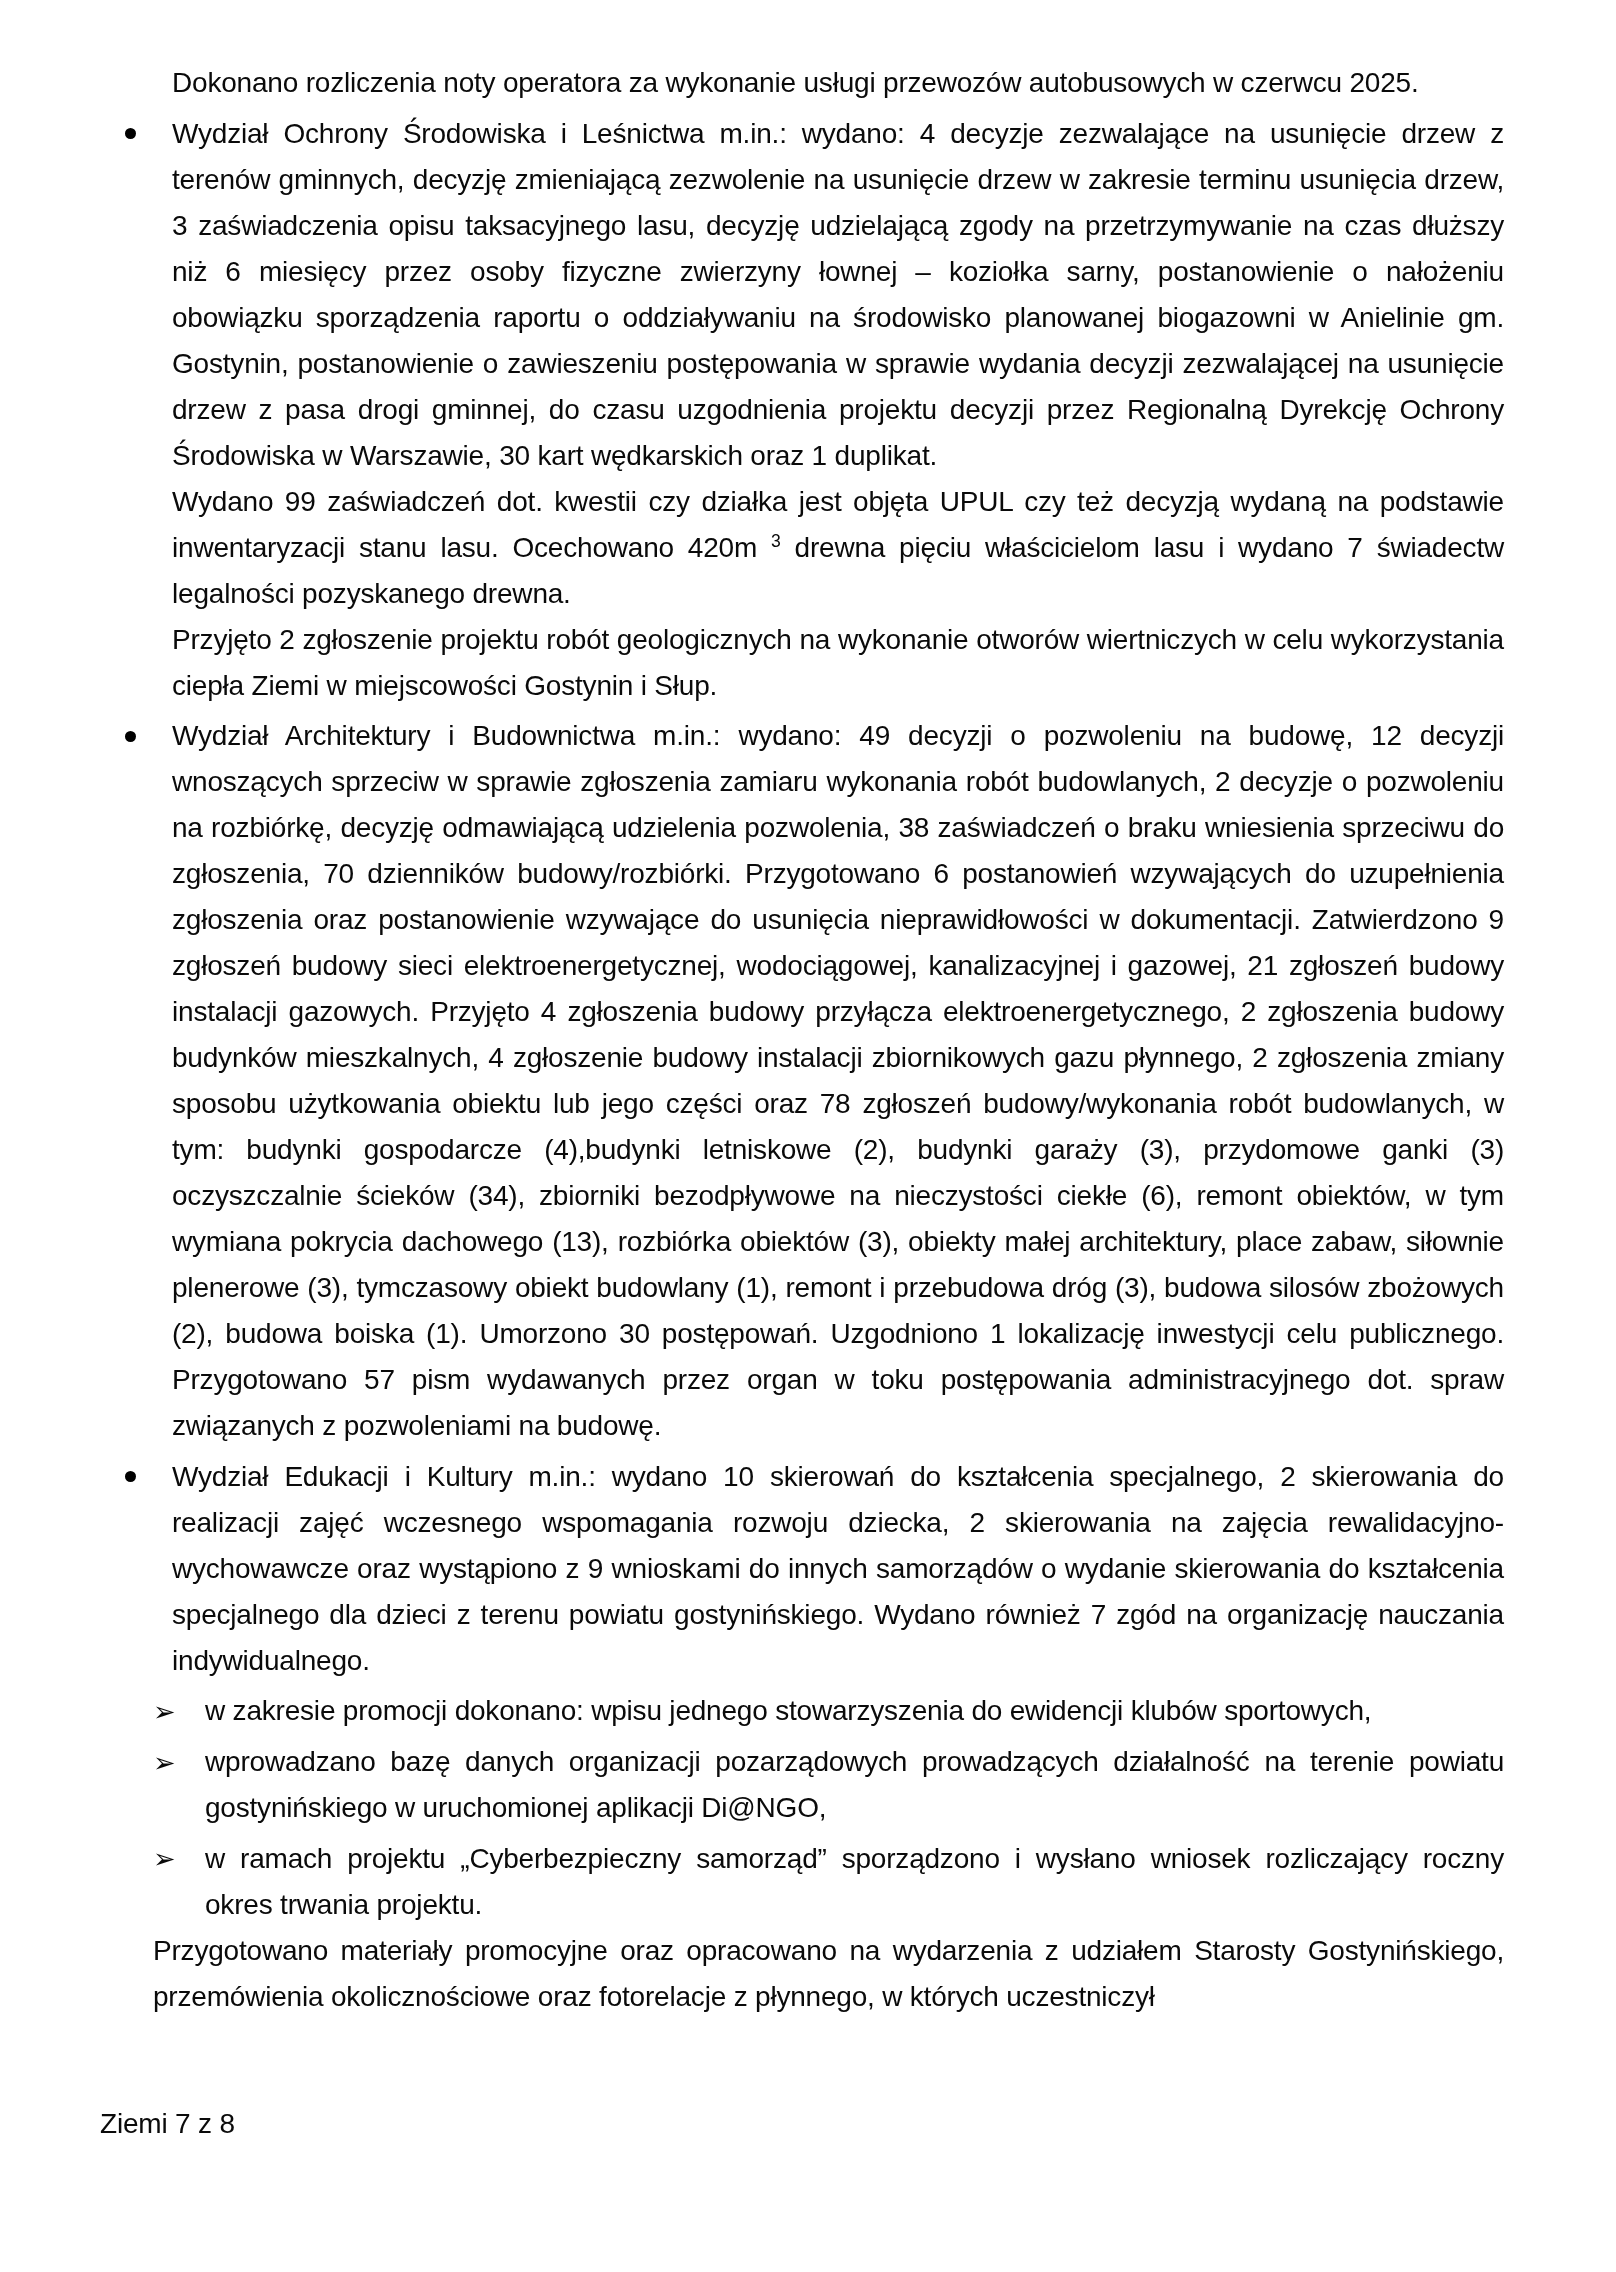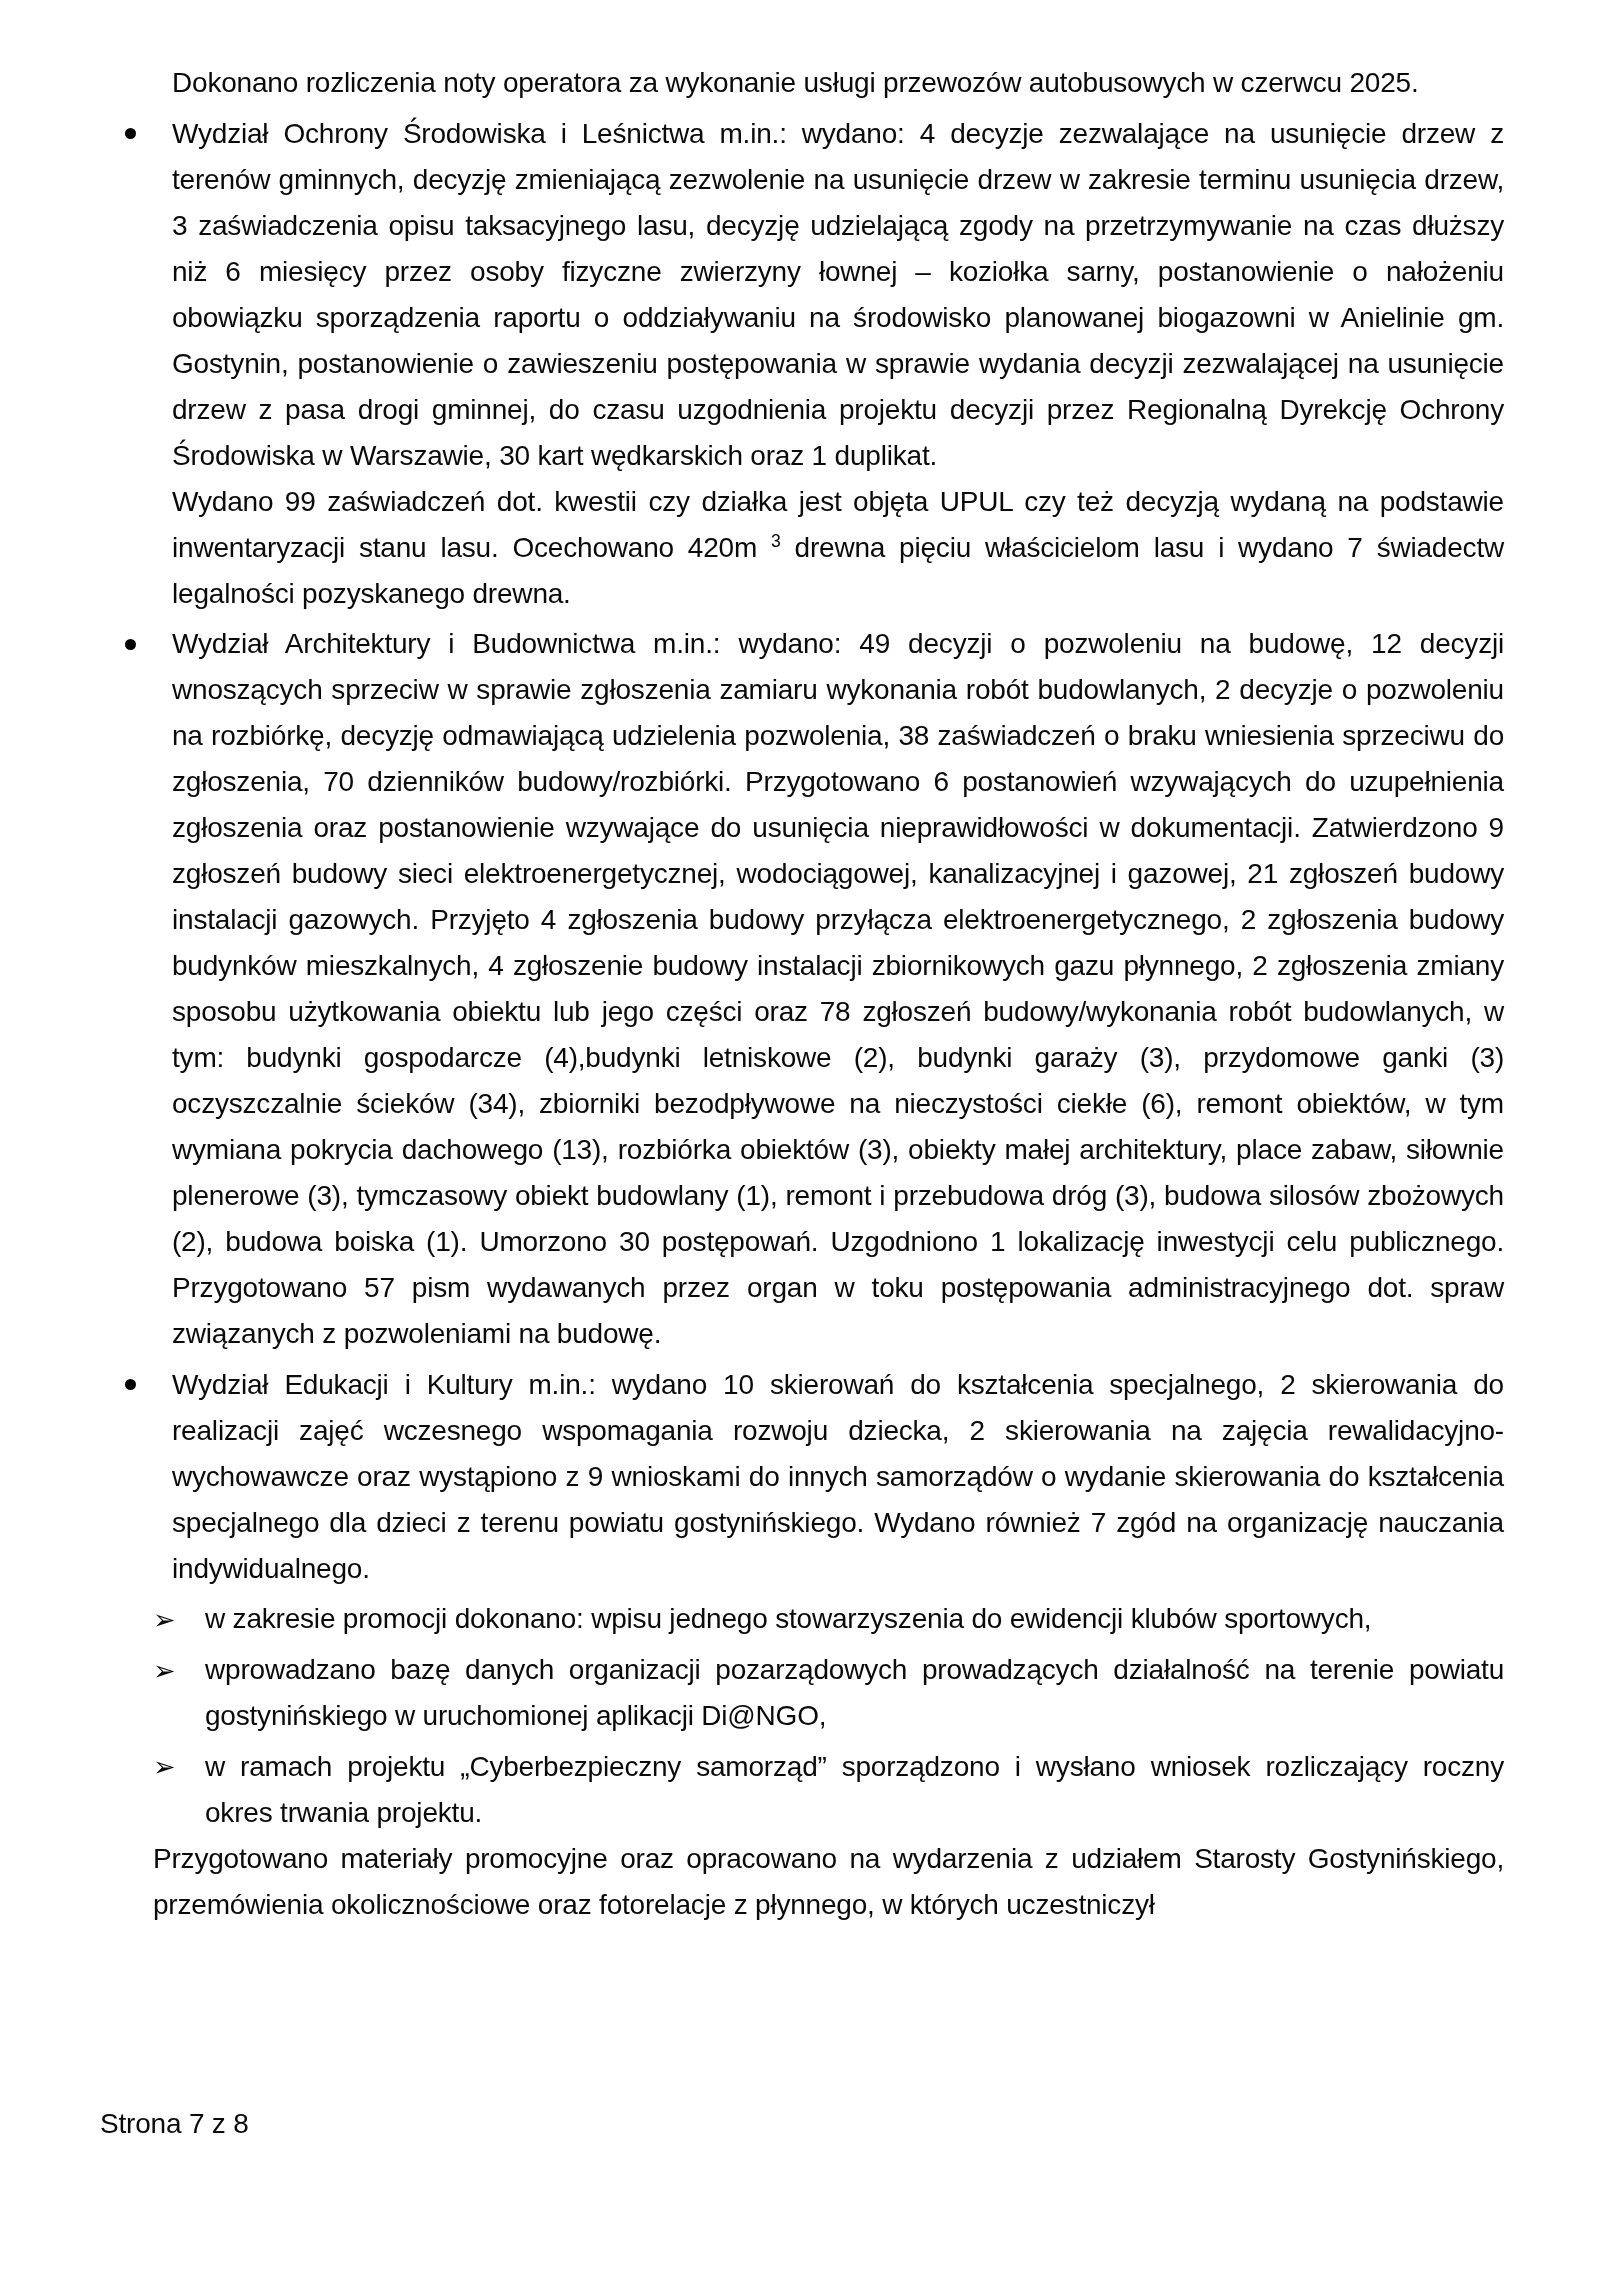--- a/index.html
+++ b/index.html
@@ -79,20 +79,23 @@
   </p>
 
   <div class="bullet-item">
     <span class="bullet-dot"></span>
     <p class="para">
       <span class="bold">Wydział Ochrony Środowiska i Leśnictwa m.in.:</span><span> wydano: 4 decyzje zezwalające na usunięcie drzew z terenów gminnych, decyzję zmieniającą zezwolenie na usunięcie drzew w zakresie terminu usunięcia drzew, 3 zaświadczenia opisu taksacyjnego lasu, decyzję udzielającą zgody na przetrzymywanie na czas dłuższy niż 6 miesięcy przez osoby fizyczne zwierzyny łownej – koziołka sarny, postanowienie o nałożeniu obowiązku sporządzenia raportu o oddziaływaniu na środowisko planowanej biogazowni w Anielinie gm. Gostynin, postanowienie o zawieszeniu postępowania w sprawie wydania decyzji zezwalającej na usunięcie drzew z pasa drogi gminnej, do czasu uzgodnienia projektu decyzji przez Regionalną Dyrekcję Ochrony Środowiska w Warszawie, 30 kart wędkarskich oraz 1 duplikat.</span>
     </p>
     <p class="para">
       <span>Wydano 99 zaświadczeń dot. kwestii czy działka jest objęta UPUL czy też decyzją wydaną na podstawie inwentaryzacji stanu lasu. Ocechowano 420m </span><span class="sup">3</span><span> drewna pięciu właścicielom lasu i wydano 7 świadectw legalności pozyskanego drewna.</span>
     </p>
+    <p class="para">
+      <span>Przyjęto 2 zgłoszenie projektu robót geologicznych na wykonanie otworów wiertniczych w celu wykorzystania ciepła Ziemi w miejscowości Gostynin i Słup.</span>
+    </p>
   </div>
 
   <div class="bullet-item">
     <span class="bullet-dot"></span>
     <p class="para">
       <span class="bold">Wydział Architektury i Budownictwa m.in.:</span><span> wydano: 49 decyzji o pozwoleniu na budowę, 12 decyzji wnoszących sprzeciw w sprawie zgłoszenia zamiaru wykonania robót budowlanych, 2 decyzje o pozwoleniu na rozbiórkę, decyzję odmawiającą udzielenia pozwolenia, 38 zaświadczeń o braku wniesienia sprzeciwu do zgłoszenia, 70 dzienników budowy/rozbiórki. Przygotowano 6 postanowień wzywających do uzupełnienia zgłoszenia oraz postanowienie wzywające do usunięcia nieprawidłowości w dokumentacji. Zatwierdzono 9 zgłoszeń budowy sieci elektroenergetycznej, wodociągowej, kanalizacyjnej i gazowej, 21 zgłoszeń budowy instalacji gazowych. Przyjęto 4 zgłoszenia budowy przyłącza elektroenergetycznego, 2 zgłoszenia budowy budynków mieszkalnych, 4 zgłoszenie budowy instalacji zbiornikowych gazu płynnego, 2 zgłoszenia zmiany sposobu użytkowania obiektu lub jego części oraz 78 zgłoszeń budowy/wykonania robót budowlanych, w tym: budynki gospodarcze (4),budynki letniskowe (2), budynki garaży (3), przydomowe ganki (3) oczyszczalnie ścieków (34), zbiorniki bezodpływowe na nieczystości ciekłe (6), remont obiektów, w tym wymiana pokrycia dachowego (13), rozbiórka obiektów (3), obiekty małej architektury, place zabaw, siłownie plenerowe (3), tymczasowy obiekt budowlany (1), remont i przebudowa dróg (3), budowa silosów zbożowych (2), budowa boiska (1).  Umorzono 30 postępowań. Uzgodniono 1 lokalizację inwestycji celu publicznego. Przygotowano 57 pism wydawanych przez organ w toku postępowania administracyjnego dot. spraw związanych z pozwoleniami na budowę.</span>
     </p>
   </div>
 
   <div class="bullet-item">
@@ -124,15 +127,15 @@
     </p>
   </div>
 
   <p class="para closing">
     <span>Przygotowano materiały promocyjne oraz opracowano na wydarzenia z udziałem Starosty Gostynińskiego, przemówienia okolicznościowe oraz fotorelacje z płynnego, w których uczestniczył</span>
   </p>
 
 </div>
 
 <div class="page-footer">
-  <span>Strona </span><span class="bold">7</span><span> z </span><span class="bold">8</span>
+  <span>Ziemi </span><span class="bold">7</span><span> z </span><span class="bold">8</span>
 </div>
 
 
 </body></html>

